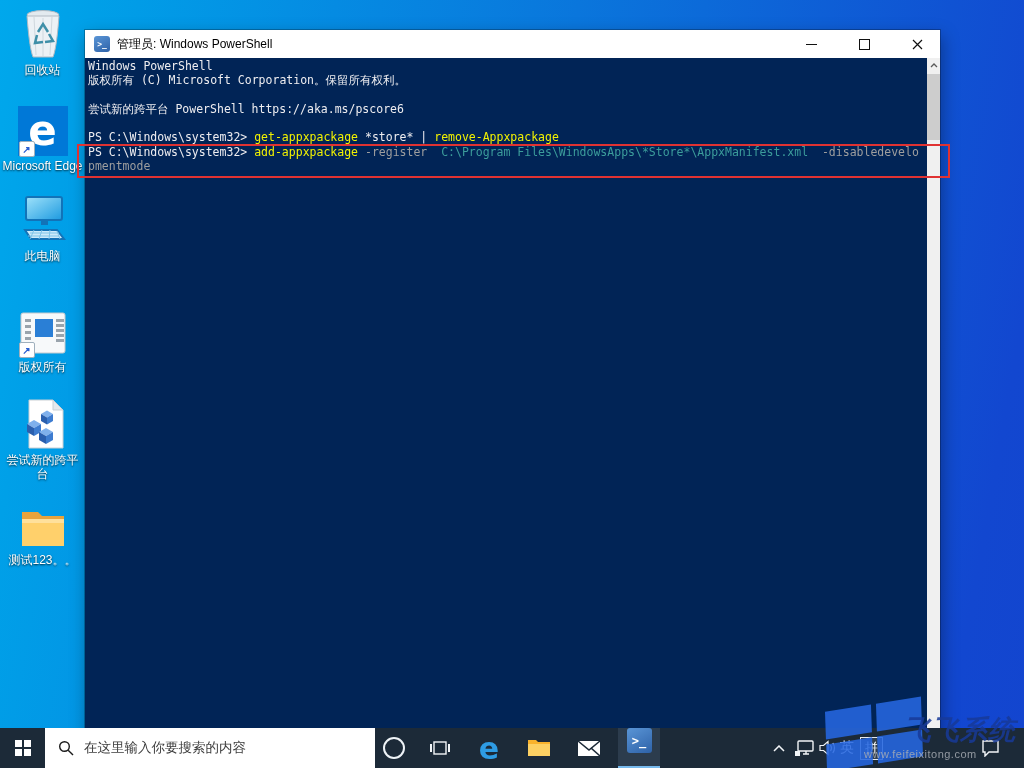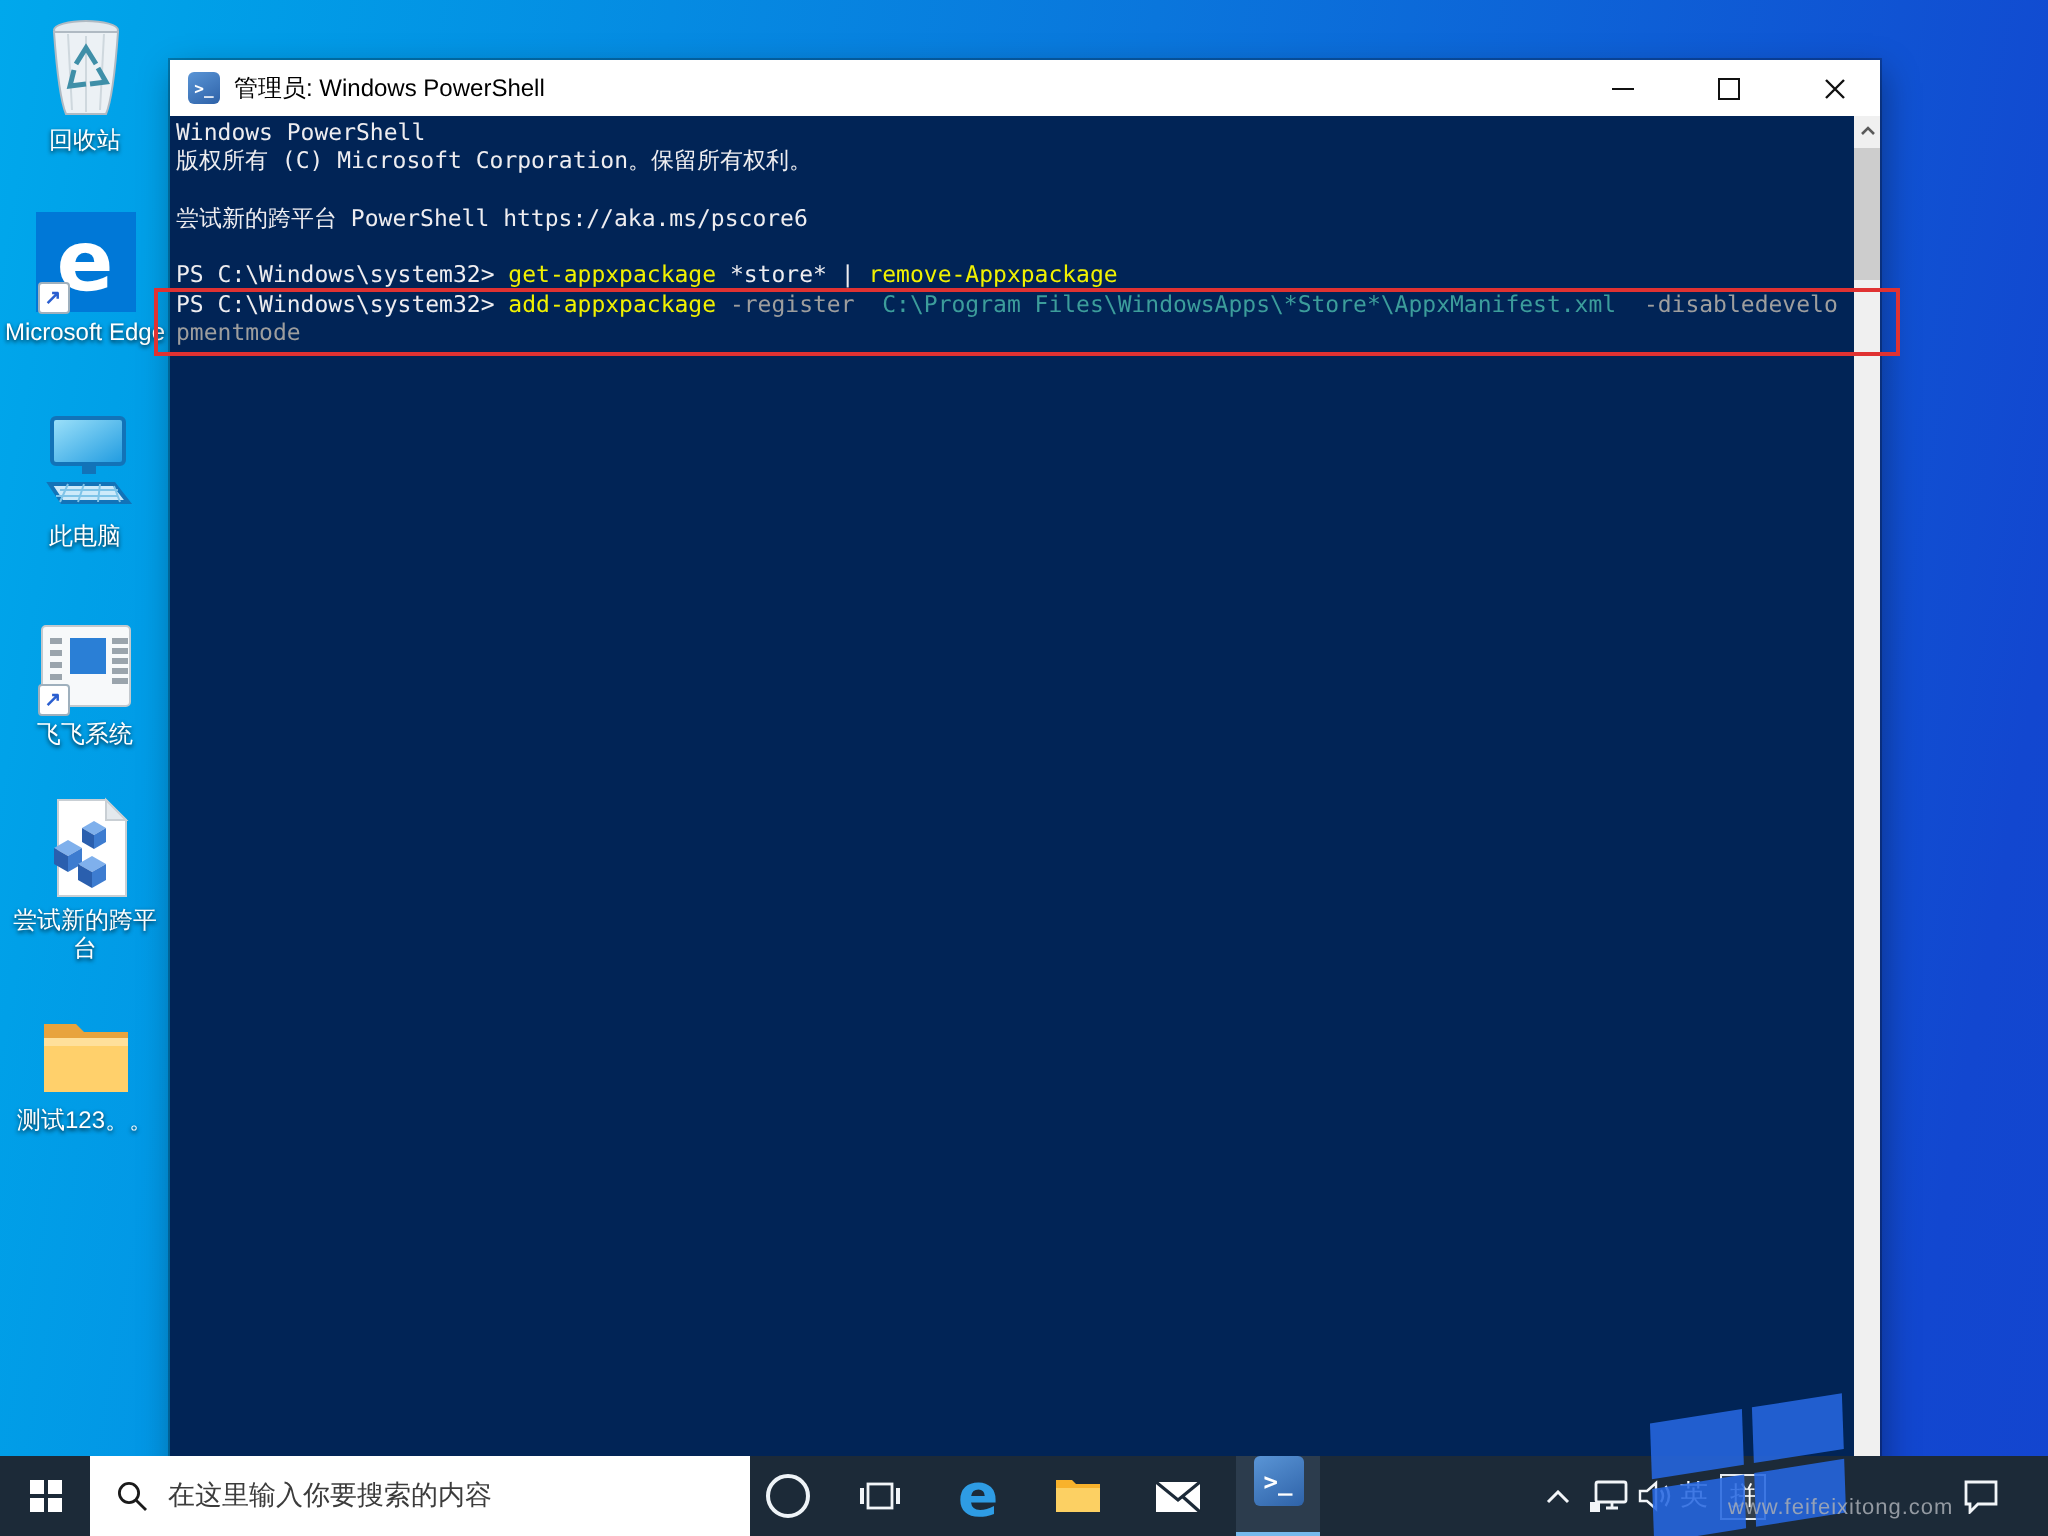--- a/index.html
+++ b/index.html
@@ -7,21 +7,21 @@
        font-family:"Liberation Sans",sans-serif;background:#0a76dc;}
 
   
   .desktop{position:absolute;inset:0;z-index:0;
     background:linear-gradient(100deg,#00a8ec 0%,#00a0e8 8%,#0a76dc 50%,#1247d0 93%,#1345cf 100%);}
 
   .dicon{position:absolute;left:0;width:85px;display:flex;flex-direction:column;align-items:center;z-index:2;cursor:pointer;}
   .dicon .art{height:54px;display:flex;align-items:flex-end;justify-content:center;position:relative;}
   .dicon .lbl{margin-top:3px;font-size:12px;color:#fff;text-align:center;line-height:14px;
       text-shadow:0 1px 2px rgba(0,0,0,.8);padding:0 2px;word-break:break-word;}
-  #di-recycle{top:6px}#di-edge{top:102px}#di-pc{top:204px}#di-quick{top:303px}#di-reg{top:396px}#di-folder{top:496px}
+  #di-recycle{top:6px}#di-edge{top:102px}#di-pc{top:192px}#di-quick{top:303px}#di-reg{top:396px}#di-folder{top:496px}
   .edge-sq{width:50px;height:50px;background:#0078d7;display:flex;align-items:center;justify-content:center;
       color:#fff;font-family:"DejaVu Sans",sans-serif;font-weight:bold;font-size:42px;line-height:46px;}
   .sc-arrow{position:absolute;left:1px;bottom:-1px;width:14px;height:14px;background:#fff;
       border:1px solid #9fb0bd;border-radius:2px;display:flex;align-items:center;justify-content:center;
       font-size:10px;font-weight:bold;color:#2b5fd0;}
 
   
   .pswin{position:absolute;left:85px;top:30px;width:855px;height:738px;z-index:10;
       box-shadow:0 0 0 1px rgba(0,0,0,.25),2px 6px 16px rgba(0,0,0,.35);}
   .titlebar{height:28px;background:#fff;display:flex;align-items:center;padding-left:9px;gap:7px;box-sizing:border-box;}
@@ -136,21 +136,21 @@
         <rect x="7" y="26" width="6" height="3" fill="#9aa4ac"></rect>
       <rect x="17" y="8" width="18" height="18" fill="#2a7fd6"></rect>
       <rect x="38" y="8" width="8" height="3" fill="#9aa4ac"></rect>
         <rect x="38" y="13" width="8" height="3" fill="#9aa4ac"></rect>
       <rect x="38" y="18" width="8" height="3" fill="#9aa4ac"></rect>
         <rect x="38" y="23" width="8" height="3" fill="#9aa4ac"></rect>
       <rect x="38" y="28" width="8" height="3" fill="#9aa4ac"></rect>
     </svg>
     <span class="sc-arrow">↗</span>
   </div>
-  <div class="lbl">飞飞系统</div>
+  <div class="lbl">版权所有</div>
 </div>
 
 <div class="dicon" id="di-reg">
   <div class="art">
     <svg width="48" height="52" viewBox="0 0 48 52">
       <path d="M10,2 h24 l10,10 v38 h-34 z" fill="#ffffff" stroke="#c9cfd4"></path>
       <path d="M34,2 l10,10 h-10 z" fill="#e4e9ed" stroke="#c9cfd4"></path>
       <g>
         <path d="M8,26 l7,-4 l7,4 l-7,4 z" fill="#7fb0ec"></path>
           <path d="M8,26 v8 l7,4 v-8 z" fill="#2a5fae"></path>
@@ -287,14 +287,15 @@
   </div>
 </div>
 
 <div class="wm">
   <div class="wm-flag">
       <i></i>
       <i></i>
       <i></i>
       <i></i>
     </div>
+  <div class="wm-brand">飞飞系统</div>
   <div class="wm-url">www.feifeixitong.com</div>
 </div>
 
 </body></html>

